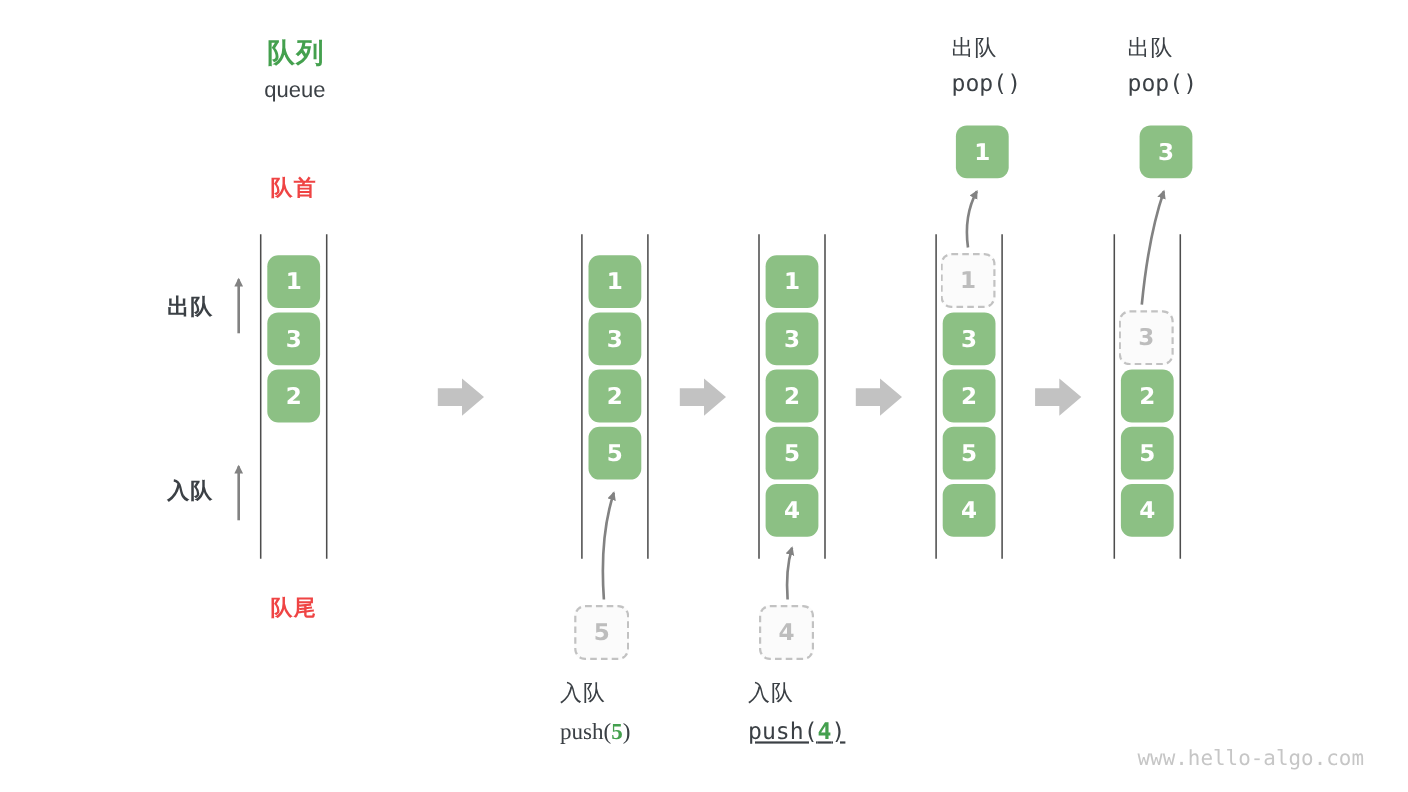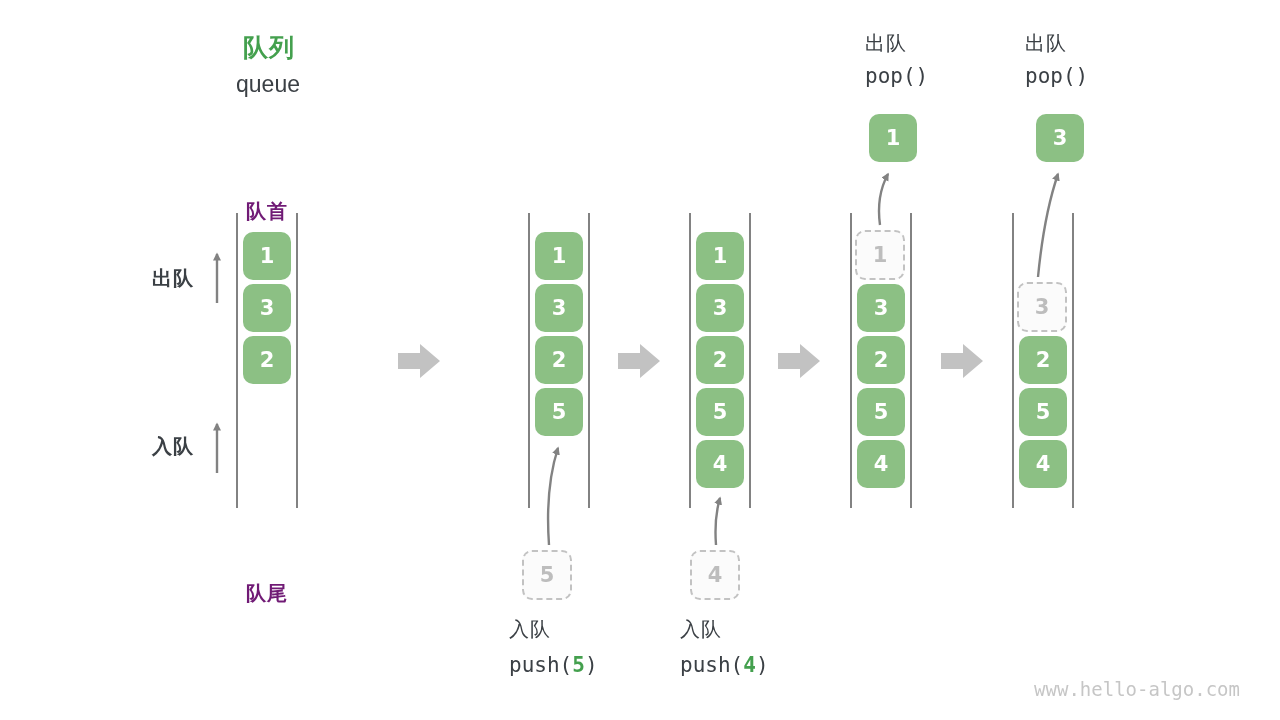--- a/index.html
+++ b/index.html
@@ -1,22 +1,22 @@
 <!DOCTYPE html>
 <html><head>
 <meta charset="utf-8">
 <style>
   html,body{margin:0;padding:0;background:#fff;}
   #stage{position:relative;width:1280px;height:720px;background:#ffffff;overflow:hidden;
          font-family:"Liberation Sans",sans-serif;}
   #overlay{position:absolute;left:0;top:0;width:1280px;height:720px;}
   .abs{position:absolute;text-align:right;}
   .title-zh{font-size:25px;font-weight:bold;color:#44a04e;letter-spacing:1px;}
-  .title-en{font-size:23px;color:#3b4045;}
-  .endpoint-label{font-size:20px;font-weight:bold;color:#701a75;letter-spacing:1px;margin-top:41px;}
+  .title-en{font-size:20px;color:#3b4045;}
+  .endpoint-label{font-size:20px;font-weight:bold;color:#ef4444;letter-spacing:1px;}
   .side-label{font-size:20px;font-weight:bold;color:#3b4045;letter-spacing:1px;}
   .op-zh{font-size:20px;color:#3b4045;letter-spacing:1px;}
   .op-fn{font-size:21px;color:#3b4045;font-family:"DejaVu Sans Mono",monospace;}
   .op-fn .arg{color:#44a04e;font-weight:bold;}
   .qbox{position:absolute;width:48px;height:48px;border-radius:10px;
         display:flex;align-items:center;justify-content:center;
         font-family:"DejaVu Sans",sans-serif;font-size:21px;font-weight:bold;}
   .qbox.filled{background:#8cc084;color:#ffffff;}
   .qbox.ghost{background:#fbfbfb;border:2px dashed #c2c2c2;color:#bdbdbd;
               width:46px;height:46px;box-sizing:content-box;margin-left:-2px;margin-top:-2px;}
@@ -69,29 +69,29 @@
   <div id="columns">
       <div class="qbox filled" style="left:243px;top:232px;">1</div>
       <div class="qbox filled" style="left:243px;top:284px;">3</div>
       <div class="qbox filled" style="left:243px;top:336px;">2</div>
       <div class="qbox filled" style="left:535px;top:232px;">1</div>
       <div class="qbox filled" style="left:535px;top:284px;">3</div>
       <div class="qbox filled" style="left:535px;top:336px;">2</div>
       <div class="qbox filled" style="left:535px;top:388px;">5</div>
       <div class="qbox ghost" style="left:524px;top:552px;">5</div>
       <div class="abs op-zh" style="left:509px;top:616px;">入队</div>
-      <div class="abs op-fn" style="left:509px;top:653px;"><span>push(</span><span class="arg">5</span><span>)</span></div>
+      <div class="abs op-fn" style="left:509px;top:653px;font-family:Liberation Serif, serif;"><span>push(</span><span class="arg">5</span><span>)</span></div>
       <div class="qbox filled" style="left:696px;top:232px;">1</div>
       <div class="qbox filled" style="left:696px;top:284px;">3</div>
       <div class="qbox filled" style="left:696px;top:336px;">2</div>
       <div class="qbox filled" style="left:696px;top:388px;">5</div>
       <div class="qbox filled" style="left:696px;top:440px;">4</div>
       <div class="qbox ghost" style="left:692px;top:552px;">4</div>
       <div class="abs op-zh" style="left:680px;top:616px;">入队</div>
-      <div class="abs op-fn" style="left:680px;top:653px;"><span>push(</span><span class="arg">4</span><span>)</span></div>
+      <div class="abs op-fn" style="left:680px;top:653px;text-decoration:underline;"><span>push(</span><span class="arg">4</span><span>)</span></div>
       <div class="qbox ghost" style="left:857px;top:232px;">1</div>
       <div class="qbox filled" style="left:857px;top:284px;">3</div>
       <div class="qbox filled" style="left:857px;top:336px;">2</div>
       <div class="qbox filled" style="left:857px;top:388px;">5</div>
       <div class="qbox filled" style="left:857px;top:440px;">4</div>
       <div class="qbox filled" style="left:869px;top:114px;">1</div>
       <div class="abs op-zh" style="left:865px;top:30px;">出队</div>
       <div class="abs op-fn" style="left:865px;top:64px;"><span>pop(</span><span class="arg"></span><span>)</span></div>
       <div class="qbox ghost" style="left:1019px;top:284px;">3</div>
       <div class="qbox filled" style="left:1019px;top:336px;">2</div>

